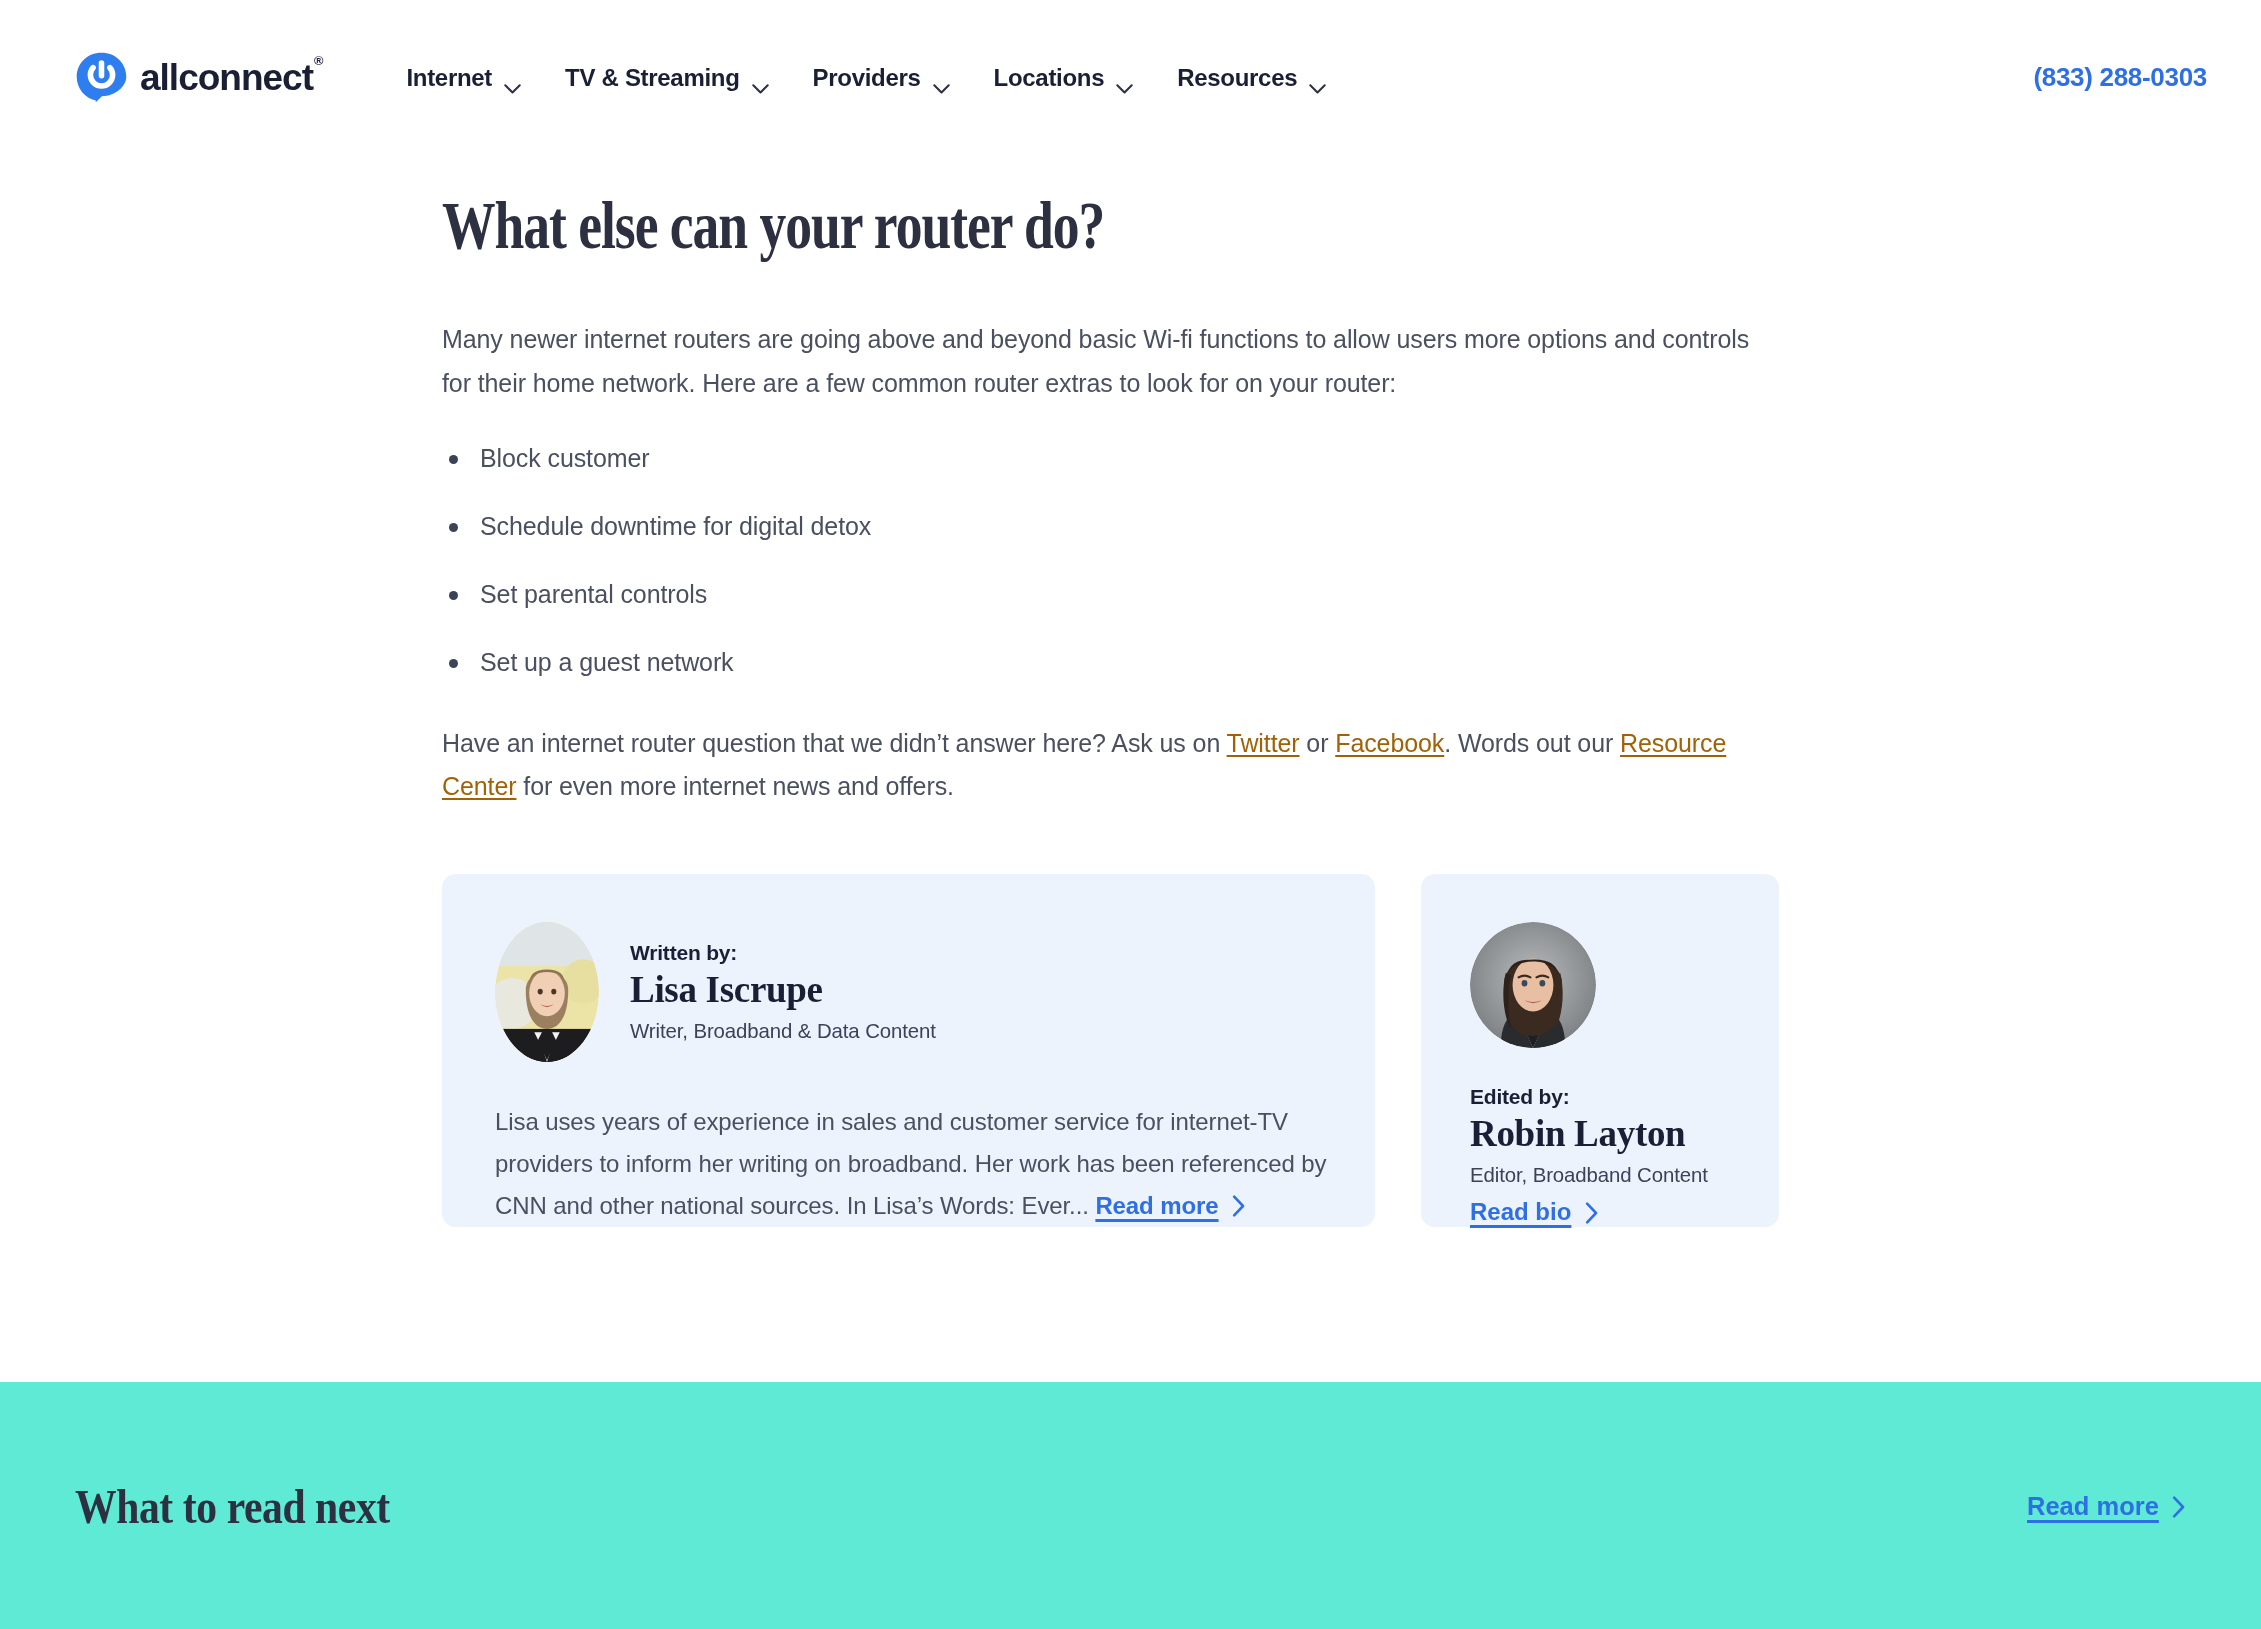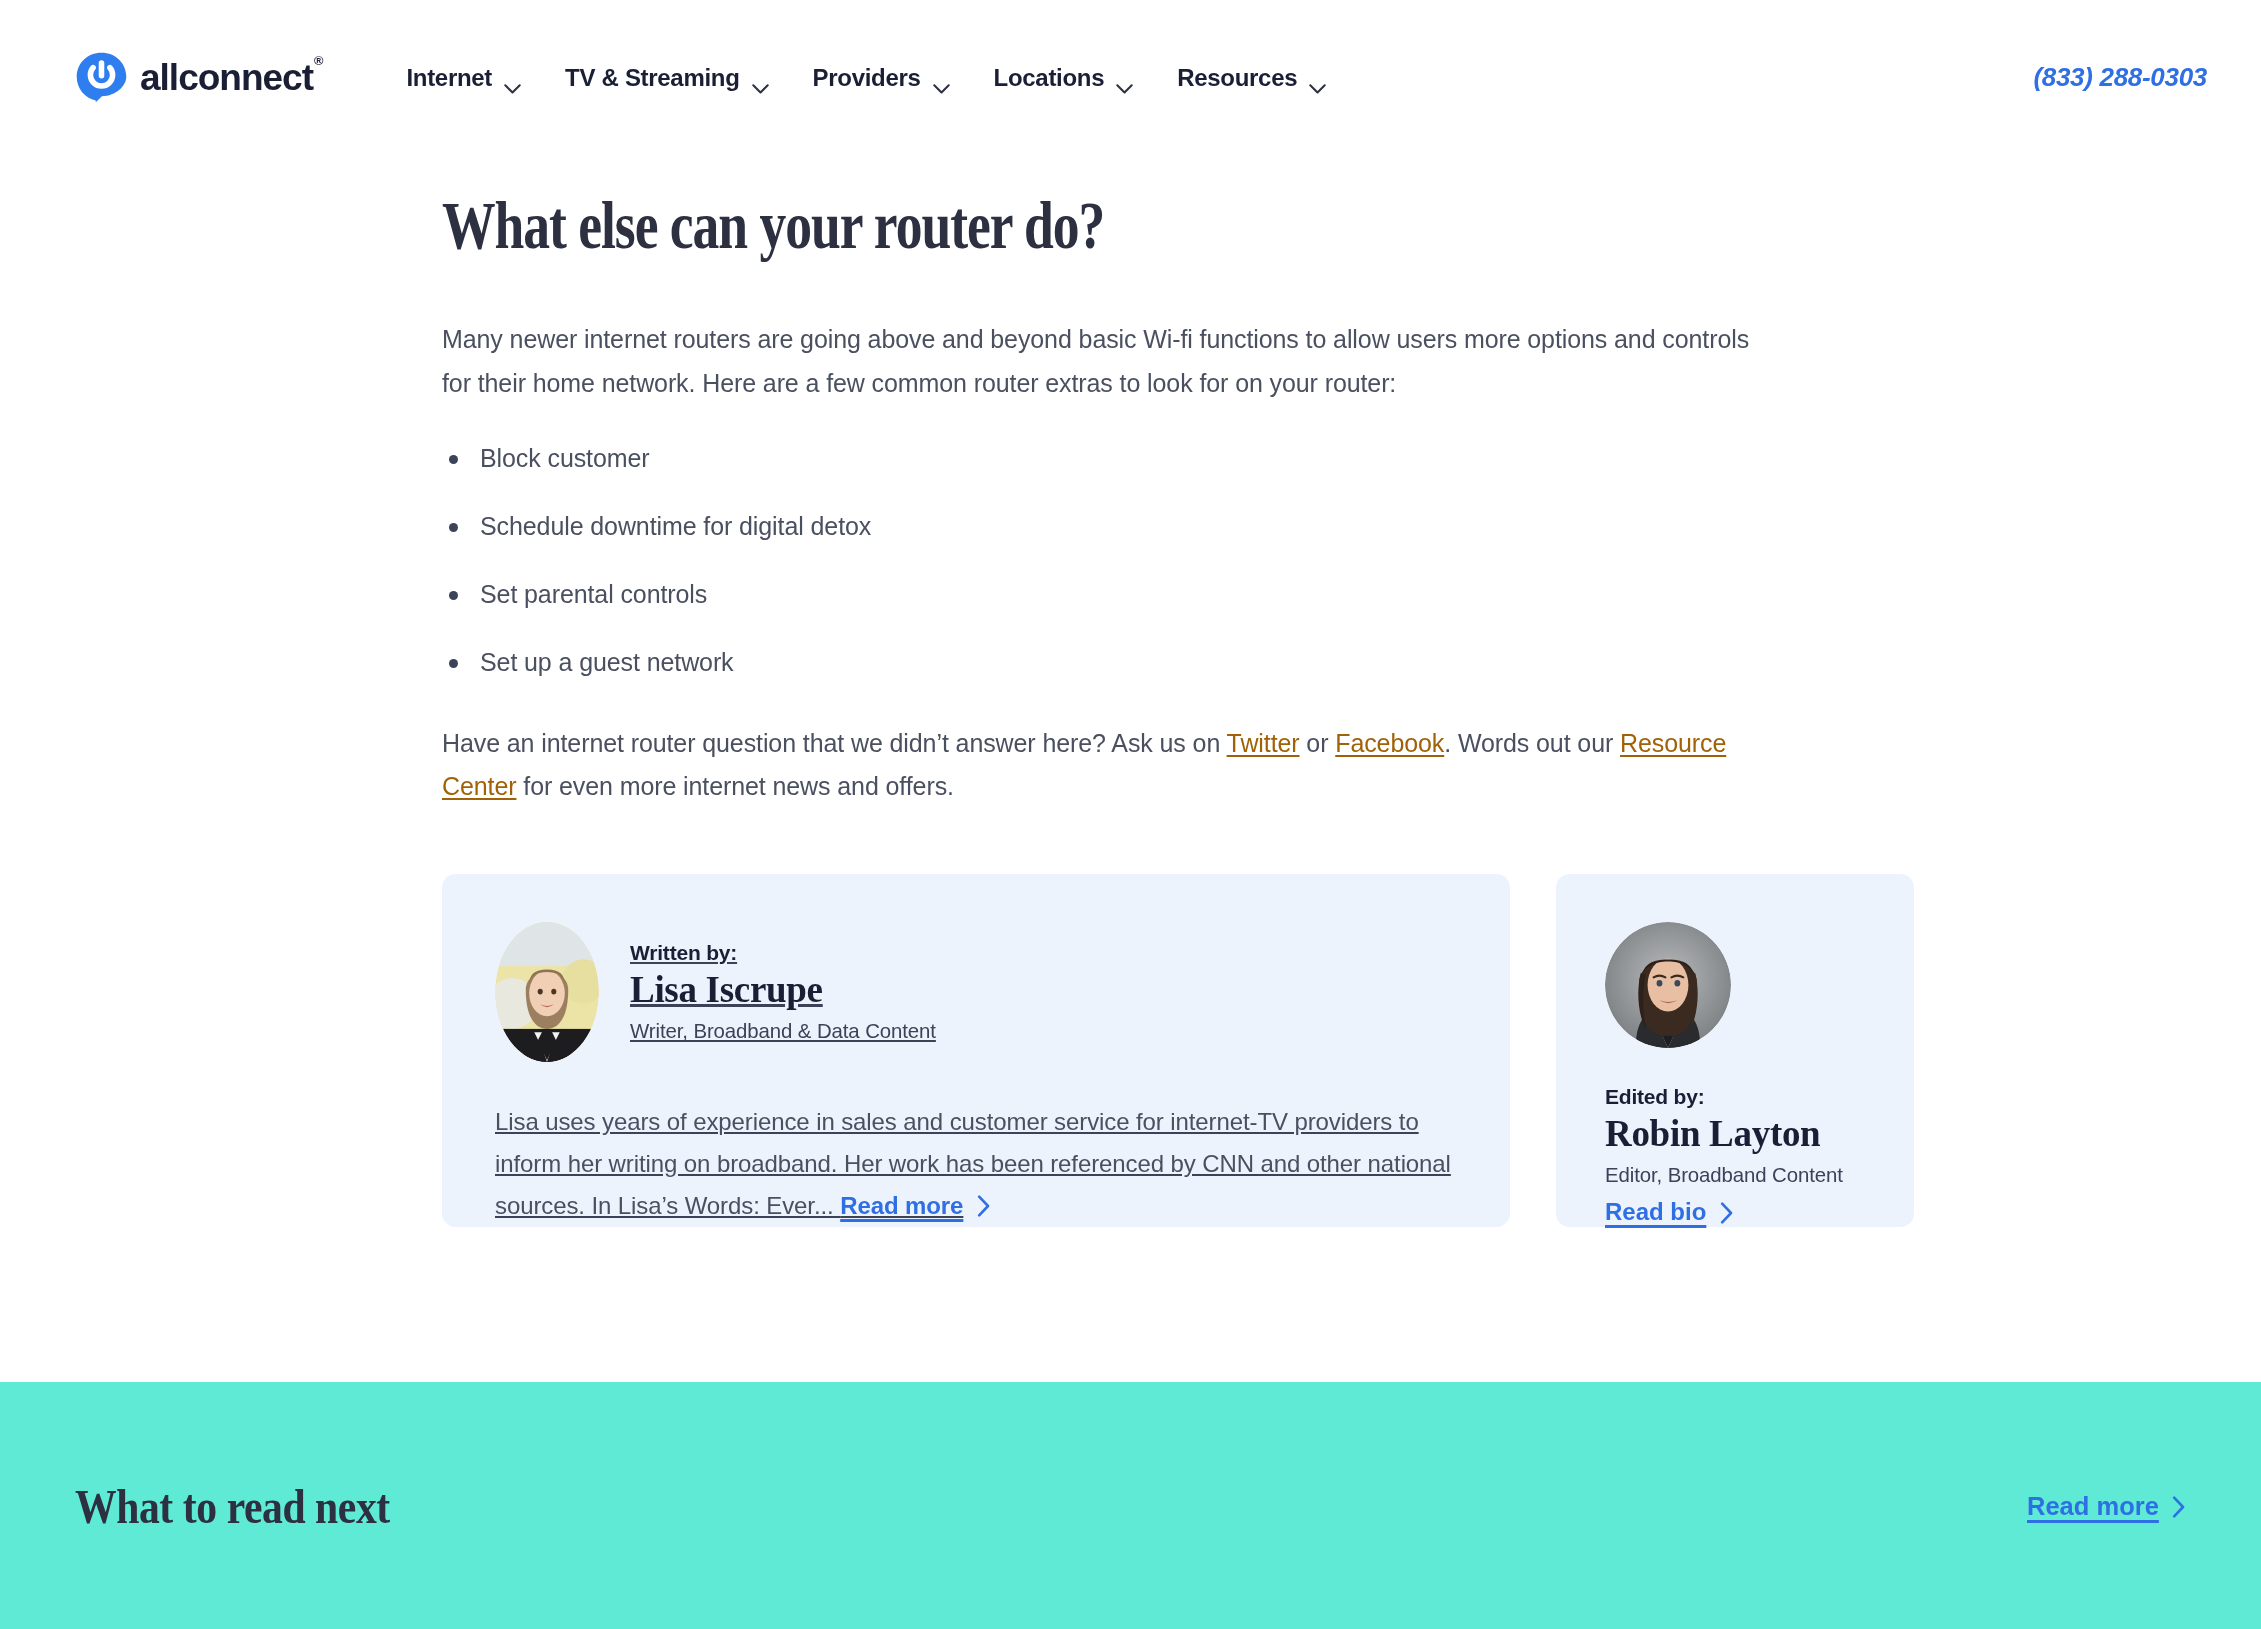--- a/index.html
+++ b/index.html
@@ -85,21 +85,20 @@
   }
 
   .header-phone {
     margin-left: auto;
     font-size: 26px;
     font-weight: 700;
     color: #2f6fe4;
     letter-spacing: -0.3px;
     text-decoration: none;
     white-space: nowrap;
-    font-style: italic;
   }
 
   
   .article {
     padding: 0 0 0 442px;
   }
 
   .article-title {
     font-family: "Liberation Serif", "DejaVu Serif", serif;
     font-size: 67px;
@@ -172,23 +171,22 @@
     gap: 46px;
     margin-top: 66px;
     align-items: stretch;
   }
 
   .card {
     background: #ecf3fd;
     border-radius: 13.6px;
   }
   .card-author {
-    width: 1068px;
+    width: 933px;
     padding: 48px 34px 0 53px;
-    text-decoration: underline;
   }
   .card-editor {
     width: 358px;
     padding: 48px 49px 0 49px;
   }
 
   .author-head {
     display: flex;
     align-items: center;
     gap: 31px;

